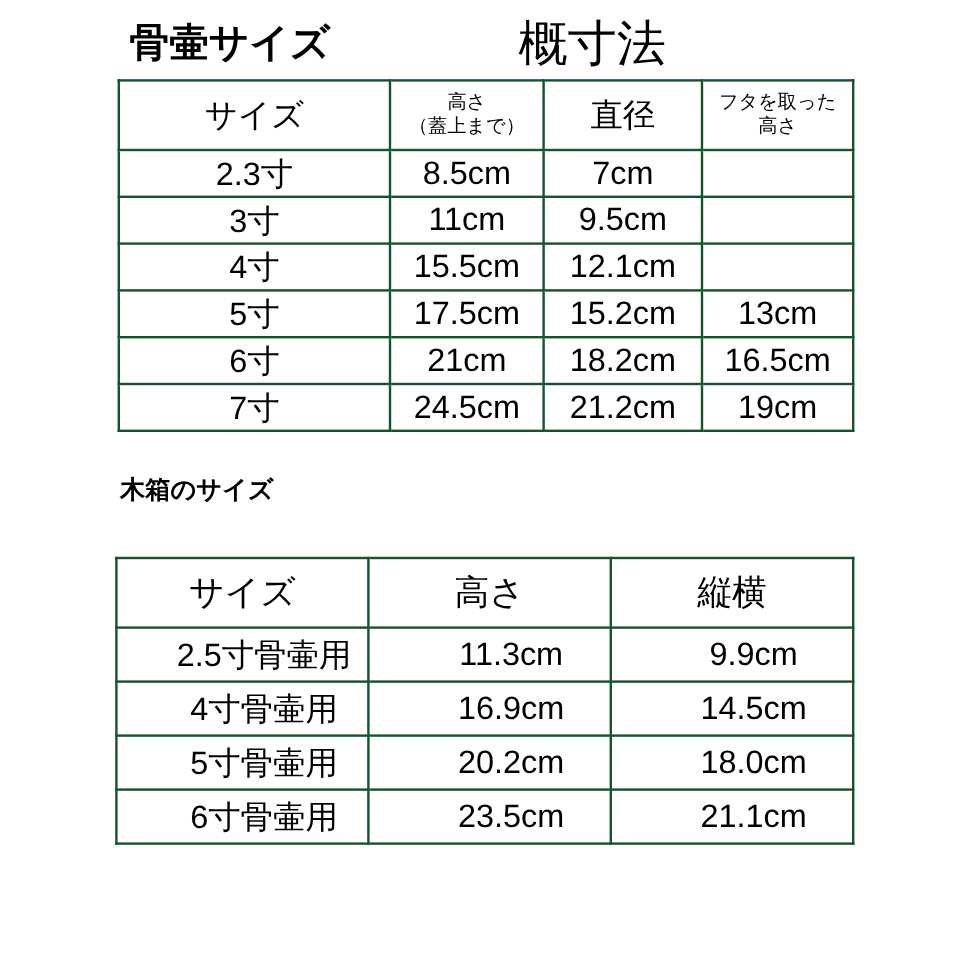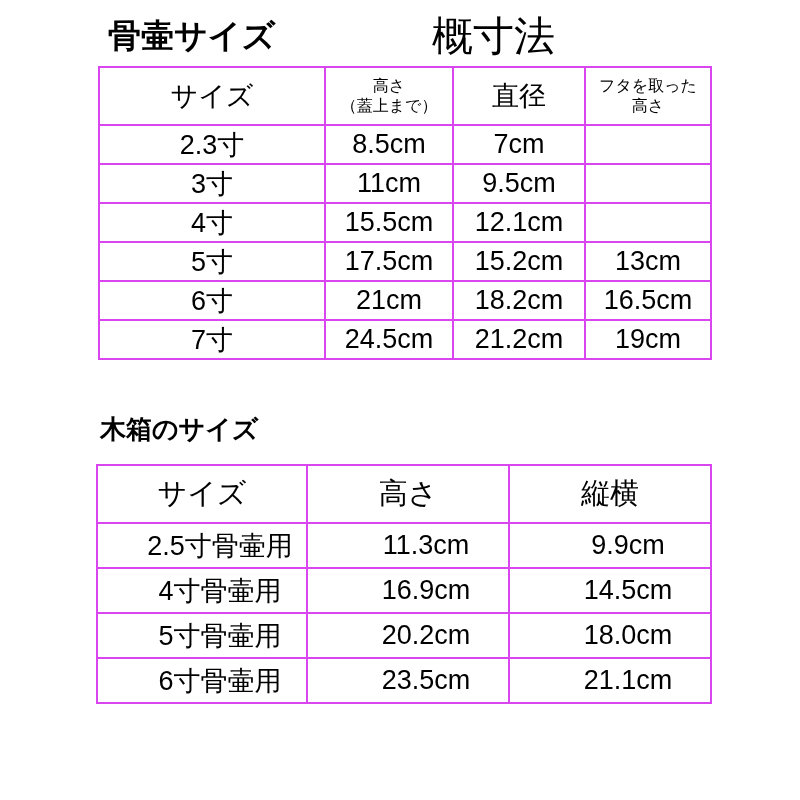--- a/index.html
+++ b/index.html
@@ -49,21 +49,21 @@
     line-height: 44px;
     white-space: nowrap;
   }
 
   
   table {
     border-collapse: collapse;
     table-layout: fixed;
   }
   table td, table th {
-    border: 2px solid #d946ef;
+    border: 2px solid #14532d;
     text-align: center;
     vertical-align: middle;
     padding: 0;
     font-weight: normal;
   }
 
   #urn-table {
     position: absolute;
     left: 98px;
     top: 66px;
@@ -86,22 +86,22 @@
   }
   #urn-table .col-size  { width: 224px; }
   #urn-table .col-h     { width: 126px; }
   #urn-table .col-d     { width: 130px; }
   #urn-table .col-nolid { width: 124px; }
 
   
   .heading2 {
     position: absolute;
     left: 100px;
-    top: 408px;
-    font-size: 26px;
+    top: 388px;
+    font-size: 21px;
     font-weight: bold;
     line-height: 42px;
     white-space: nowrap;
   }
 
   #box-table {
     position: absolute;
     left: 96px;
     top: 464px;
     width: 608px;

